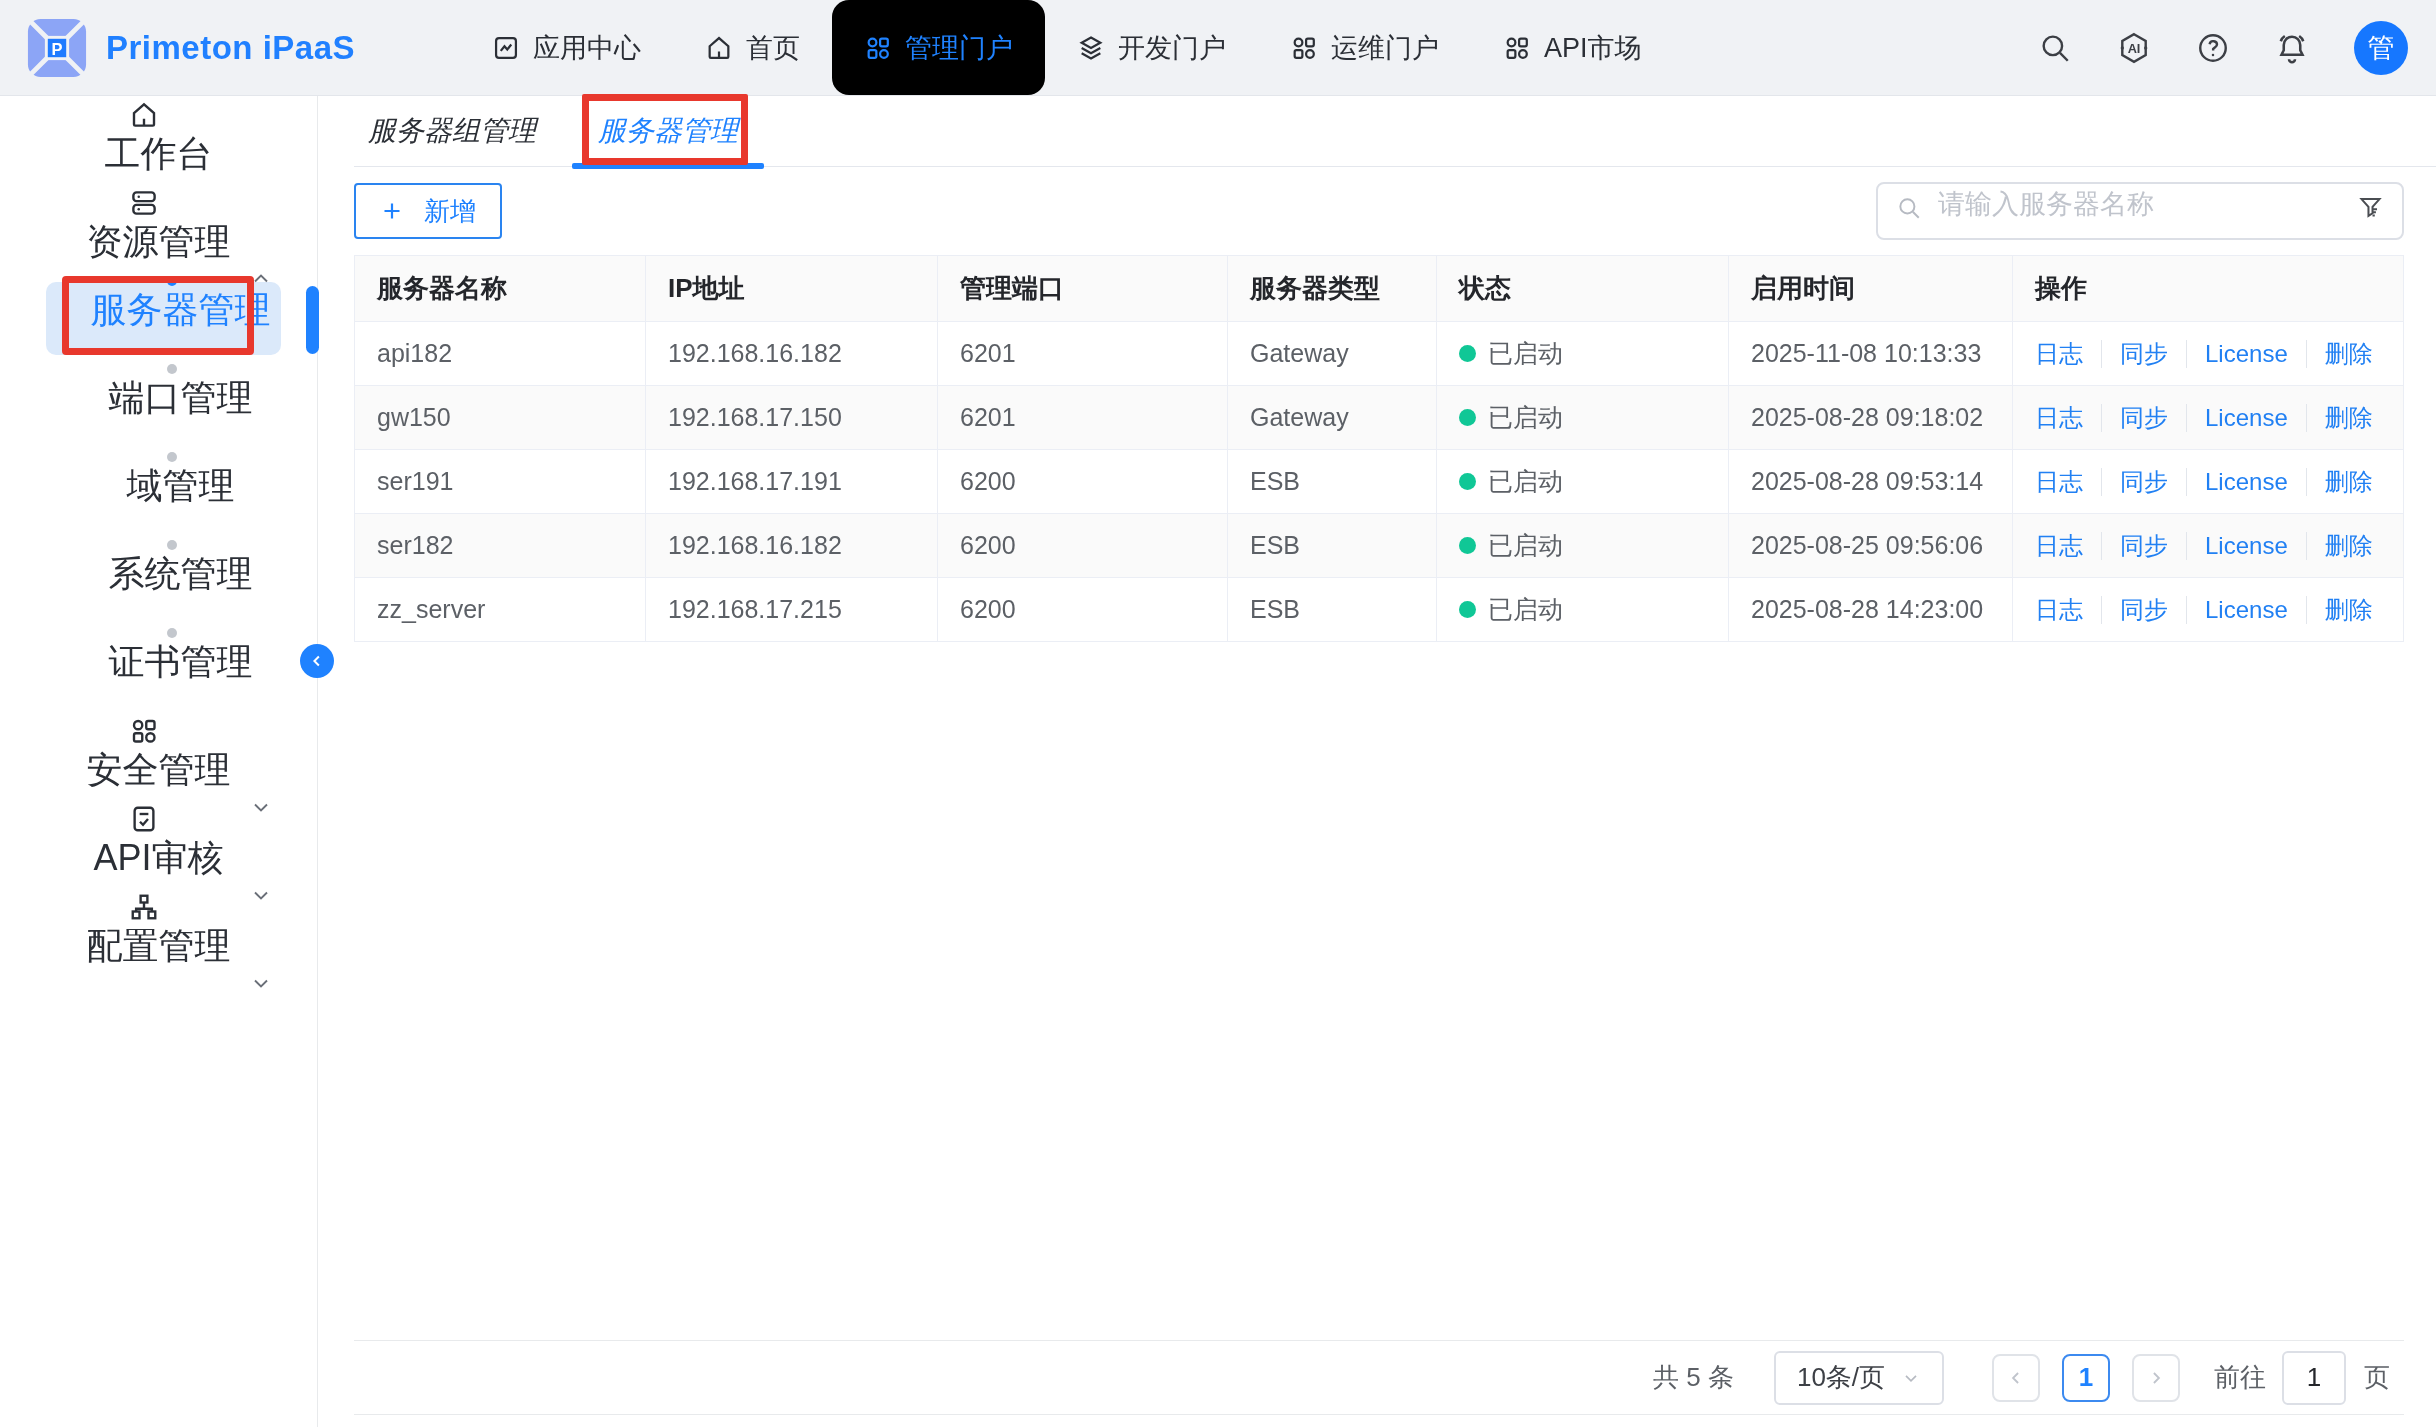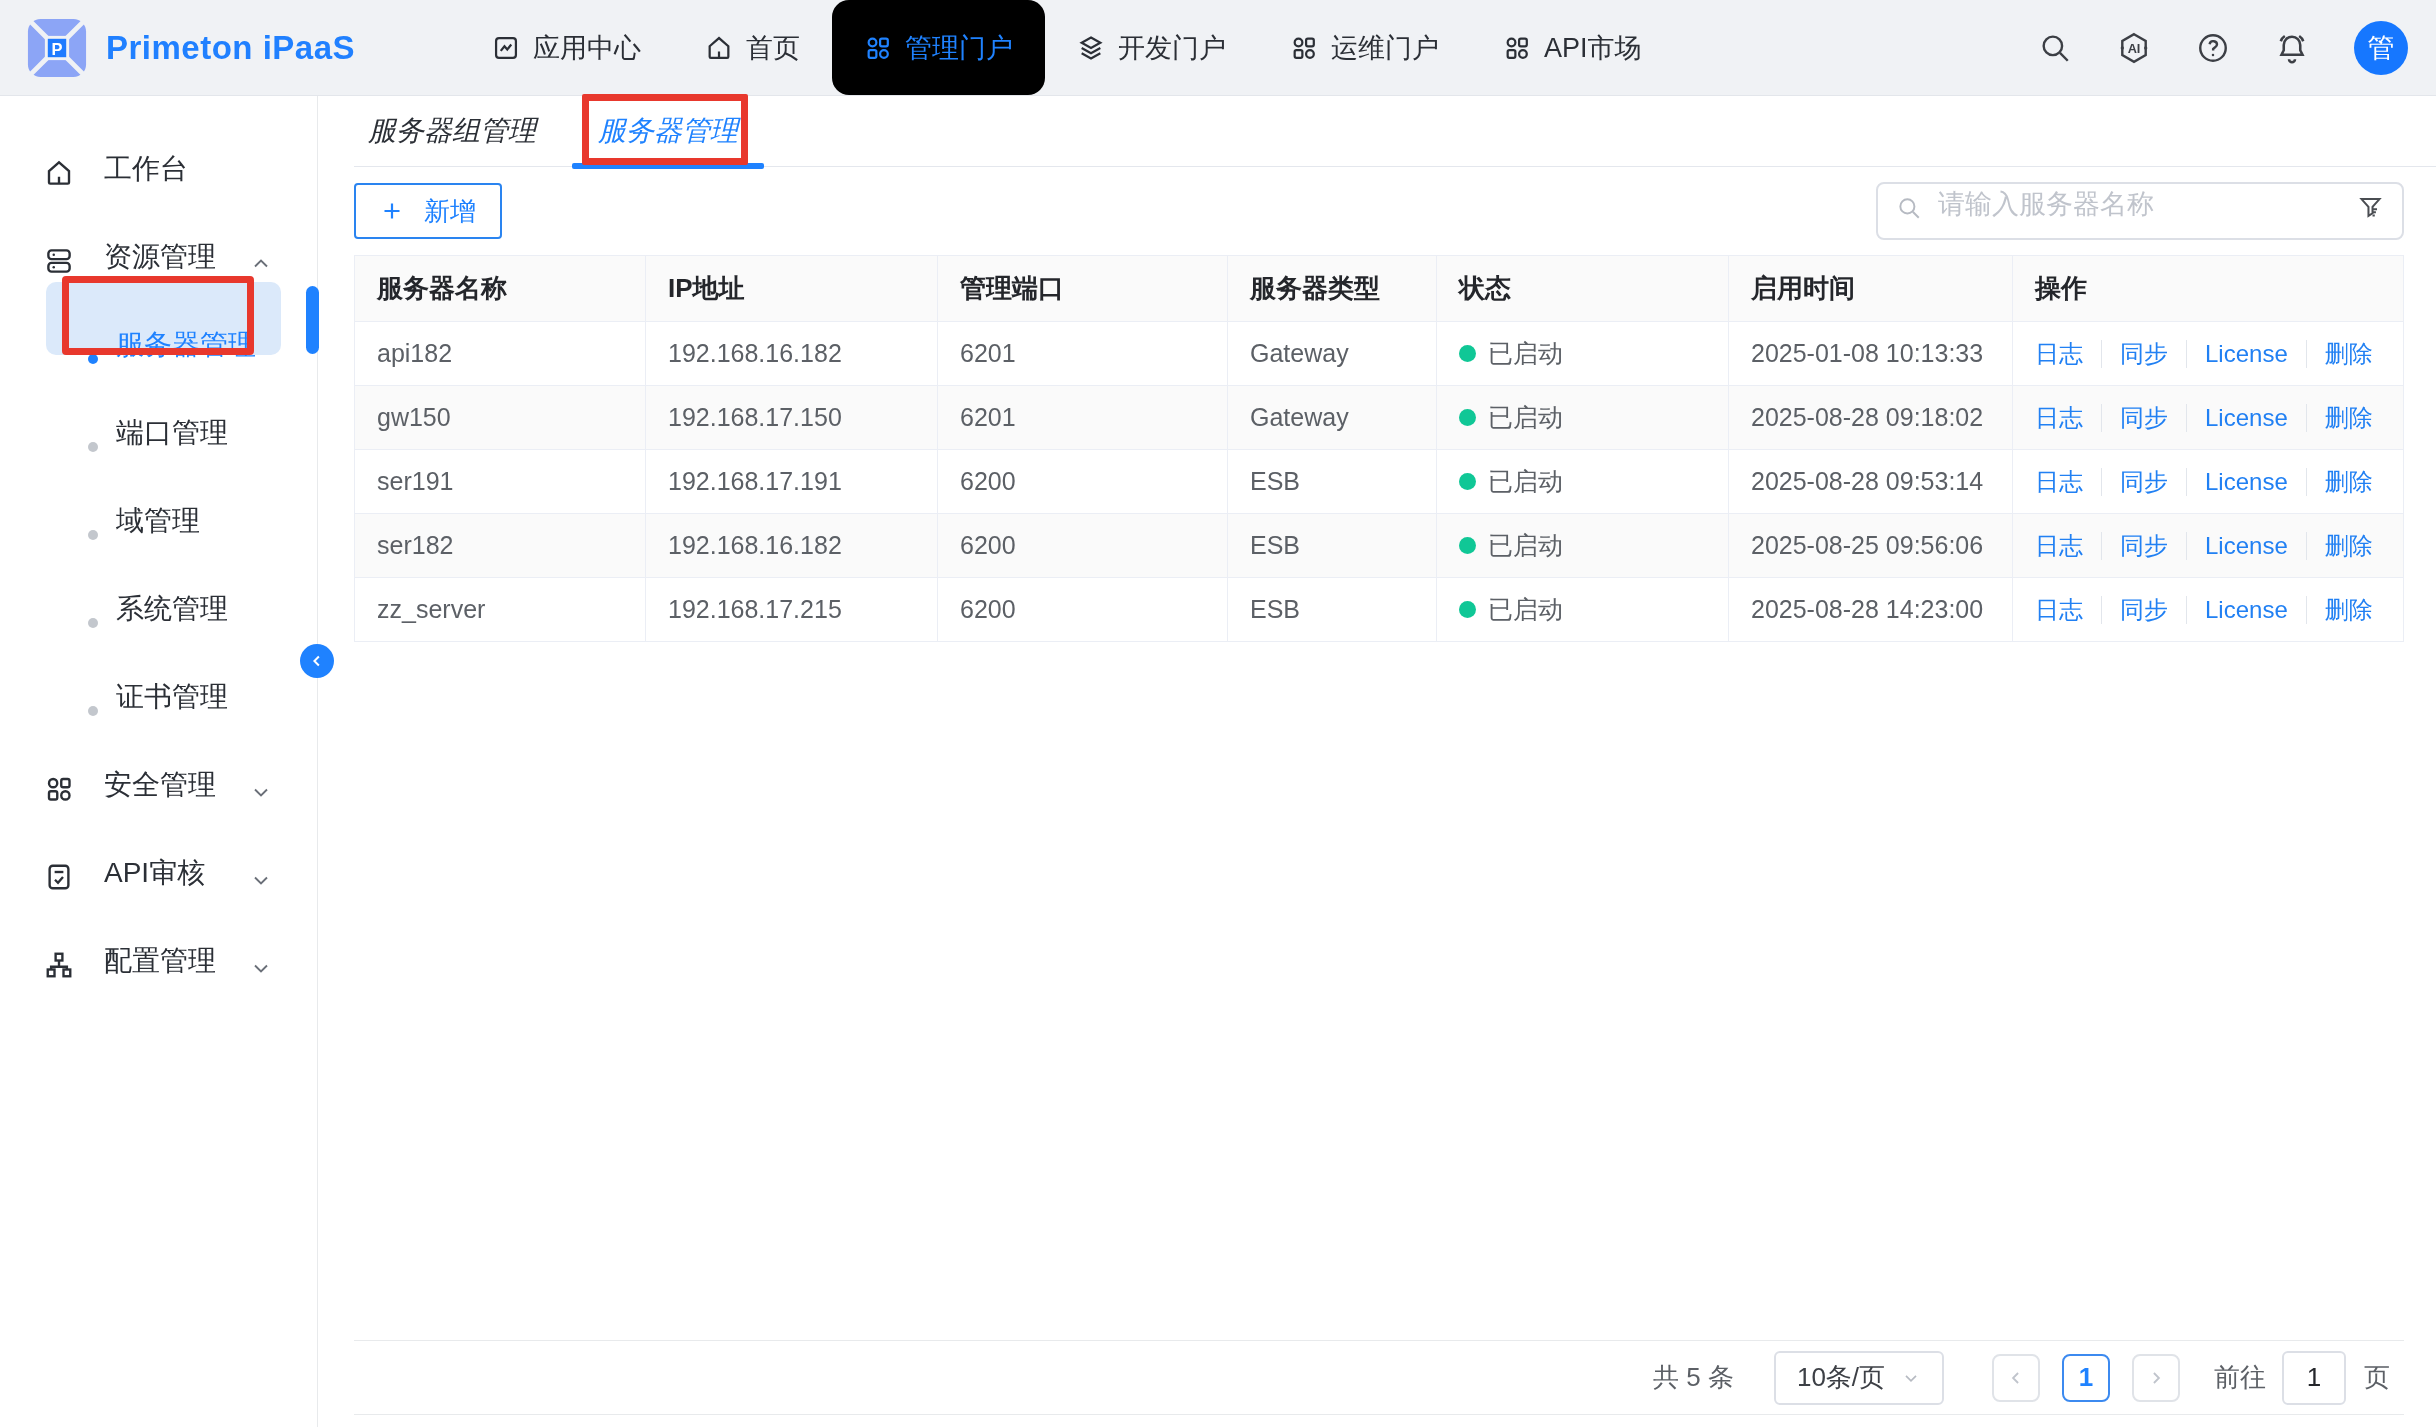--- a/index.html
+++ b/index.html
@@ -18,21 +18,21 @@
   .nav-item { display:flex; align-items:center; gap:13px; padding:0 32px; font-size:27px; color:#2b2f36; cursor:pointer; white-space:nowrap; }
   .nav-item.active { background:#000000; color:#1f82ff;border-radius:17px; }
   .topbar-right { margin-left:auto; display:flex; align-items:center; gap:44px; padding-right:28px; color:#3c3f45; }
   .avatar { width:54px; height:54px; border-radius:50%; background:#1677ff; color:#fff; display:flex; align-items:center; justify-content:center; font-size:27px; }
 
   
   .layout { display:flex; height:1331px; }
 
   
   .sidebar { width:318px; flex-shrink:0; border-right:1px solid #e8eaec; position:relative; padding-top:4px; background:#fff; }
-  .menu-item { height:88px; display:flex; align-items:flex-end; padding:0 44px 0 44px; font-size:28px; color:#2b2f36; position:relative; cursor:pointer; }
+  .menu-item { height:88px; display:flex; align-items:center; padding:0 44px 0 44px; font-size:36px; color:#2b2f36; position:relative; cursor:pointer;flex-direction:column; }
   .mi-icon { width:30px; height:30px; margin-right:30px; color:#2b2f36; flex-shrink:0; position:relative; z-index:1; }
   .mi-label { position:relative; z-index:1; white-space:nowrap; }
   .mi-chevron { margin-left:auto; color:#6a6f78; position:relative; z-index:1; }
   .menu-sub { padding-left:88px; }
   .sub-dot { width:10px; height:10px; border-radius:50%; background:#c3c7cd; margin-right:18px; flex-shrink:0; position:relative; z-index:1; }
   .menu-sub.selected { color:#1f82ff; }
   .menu-sub.selected .sub-dot { background:#1f82ff; }
   .pill { position:absolute; left:46px; right:36px; top:6px; bottom:9px; background:#dbe9fa; border-radius:10px; z-index:0; }
   .active-bar { position:absolute; right:-2px; top:10px; width:13px; height:68px; border-radius:7px; background:#1f82ff; z-index:2; }
   .red-box-sidebar { position:absolute; left:62px; top:0px; width:192px; height:79px; border:7px solid #e8382d; border-radius:4px; z-index:3; pointer-events:none; }
@@ -356,21 +356,21 @@
         <div class="t-body">
   <div class="t-row">
     <div class="t-cell c0">api182</div>
     <div class="t-cell c1">192.168.16.182</div>
     <div class="t-cell c2">6201</div>
     <div class="t-cell c3">Gateway</div>
     <div class="t-cell c4">
       <span class="status-dot"></span>
       <span>已启动</span>
     </div>
-    <div class="t-cell c5">2025-01-08 10:13:33</div>
+    <div class="t-cell c5">2025-11-08 10:13:33</div>
     <div class="t-cell c6">
                 <a class="op-link">日志</a>
                 <span class="op-sep"></span>
                 <a class="op-link">同步</a>
                 <span class="op-sep"></span>
                 <a class="op-link">License</a>
                 <span class="op-sep"></span>
                 <a class="op-link">删除</a>
               </div>
   </div>

